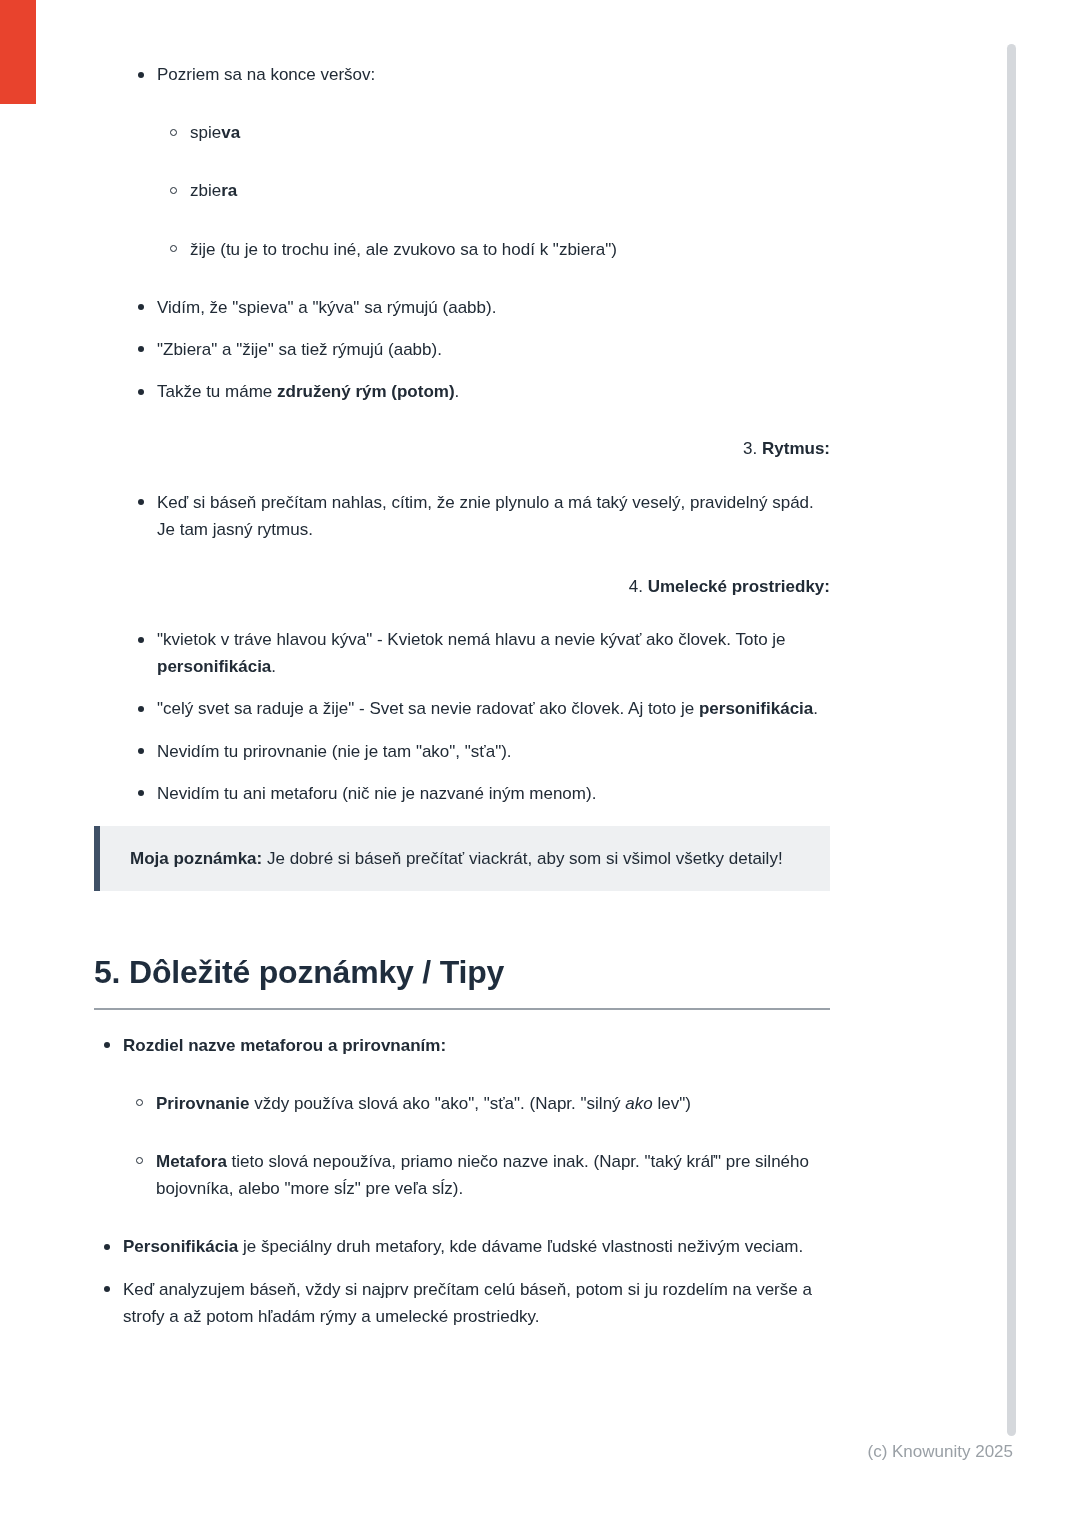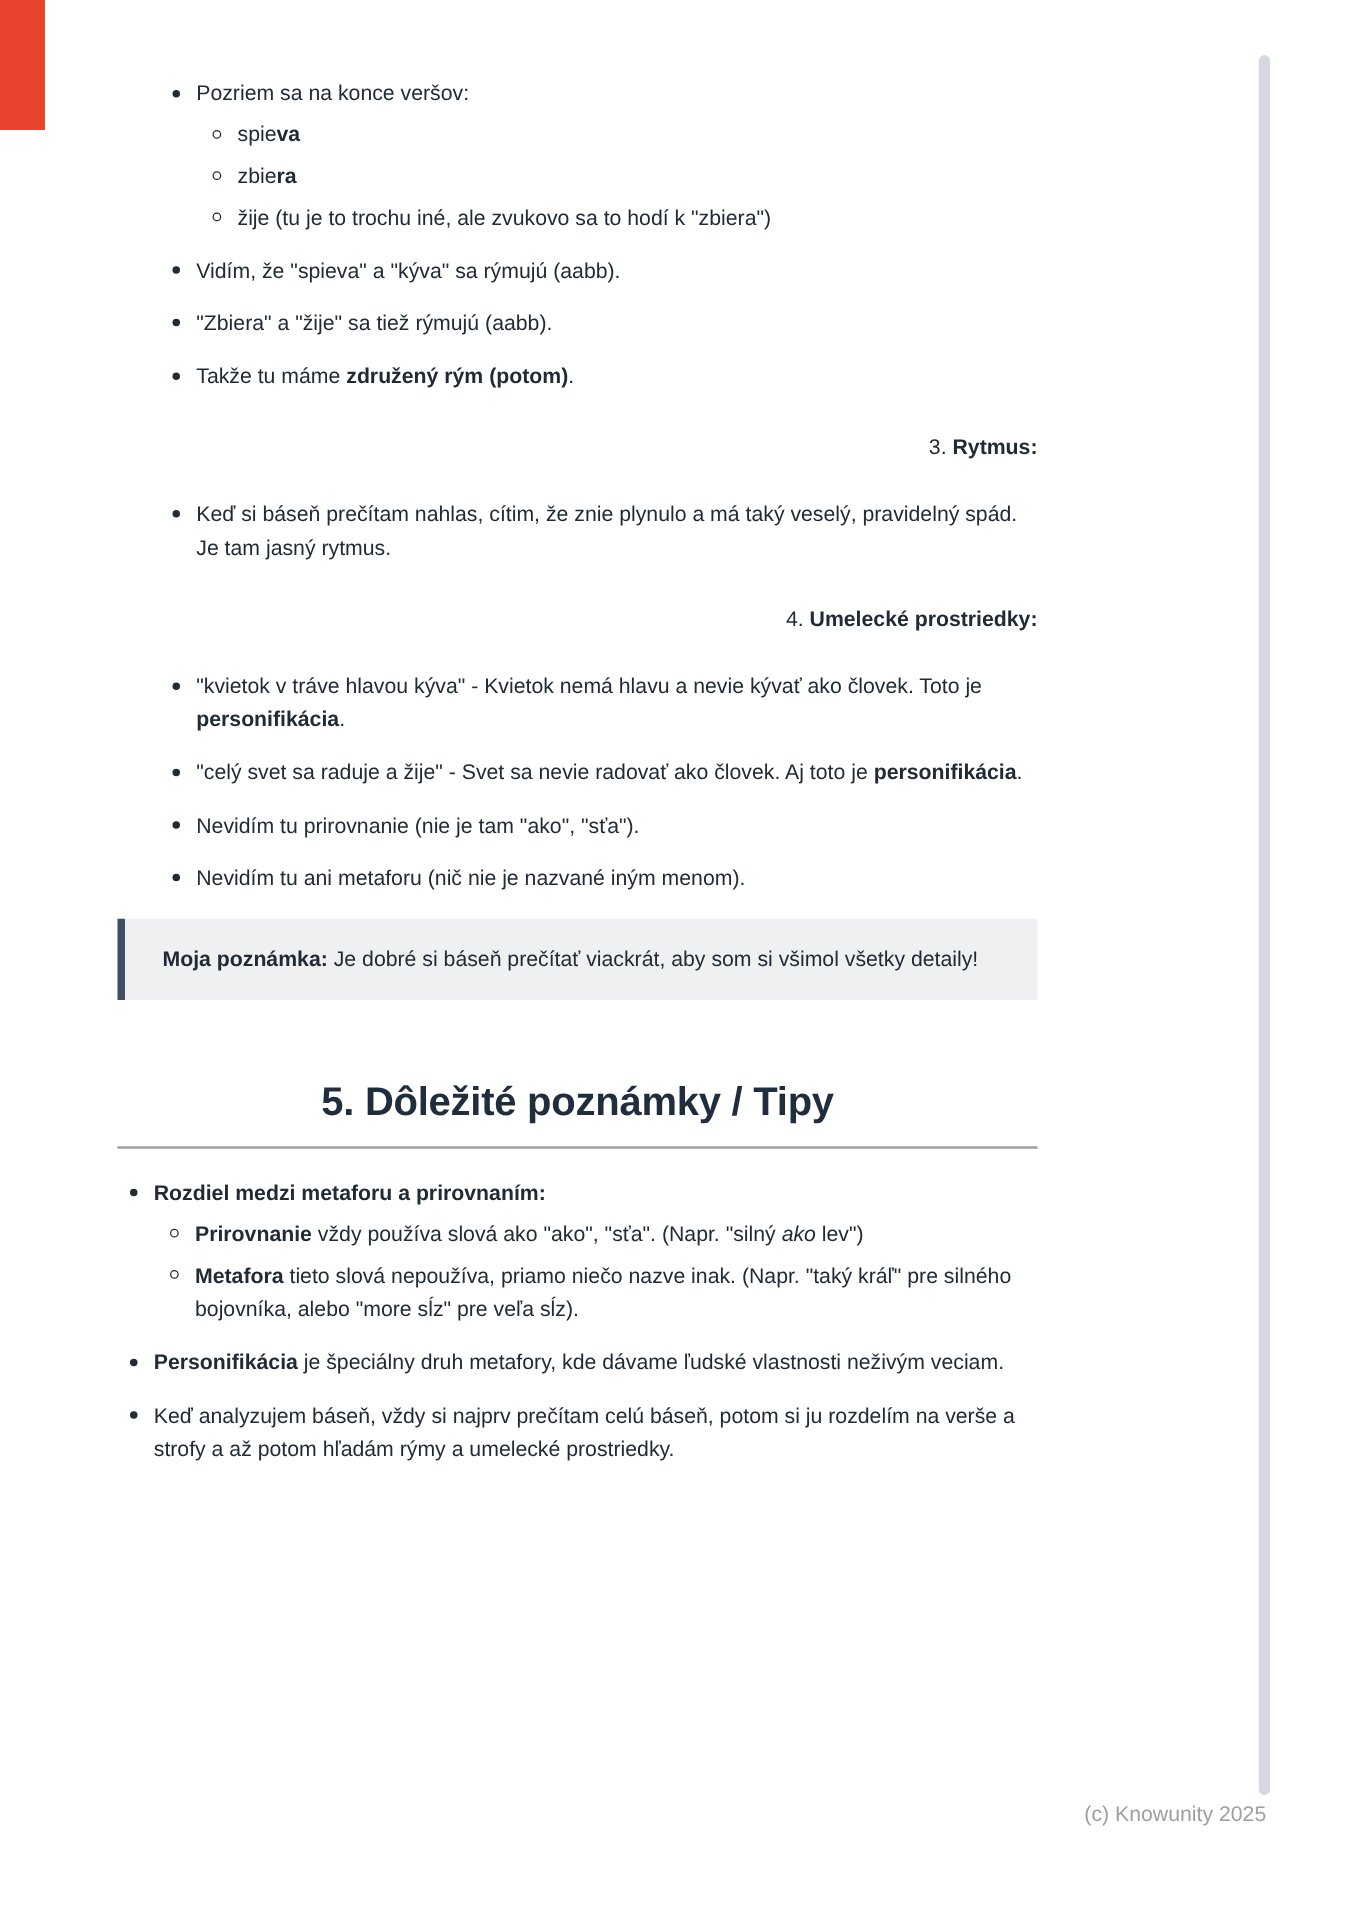--- a/index.html
+++ b/index.html
@@ -31,21 +31,21 @@
   
   .b1 { position: relative; padding-left: 22px; margin: 15px 0; }
   .b1::before {
     content: "";
     position: absolute; left: 3px; top: 10.5px;
     width: 6px; height: 6px; border-radius: 50%;
     background: currentColor;
   }
 
   
-  .b2 { position: relative; padding-left: 22px; margin: 6px 0; }
+  .b2 { position: relative; padding-left: 22px; margin: 31px 0; }
   .b2::before {
     content: "";
     position: absolute; left: 2px; top: 9.5px;
     width: 5px; height: 5px; border-radius: 50%;
     border: 1.5px solid currentColor; background: transparent;
   }
 
   .nest { margin-left: 11px; }
 
   .num-item { margin: 30px 0 26px 9px; text-align: right; }
@@ -62,21 +62,20 @@
   }
   .note .t { text-align: justify; }
 
   .tips-heading {
     margin: 62px 0 0 0;
     font-size: 32px;
     line-height: 1.2;
     font-weight: 700;
     letter-spacing: -0.2px;
     color: var(--heading-color, #1f2d3d);
-    text-align: center;
   }
   .rule {
     margin: 16px 0 22px 0;
     height: 2px;
     background: var(--rule-color, #9aa1a9);
   }
 
   .footer {
     position: absolute;
     top: 1438px;
@@ -157,21 +156,21 @@
 
   <aside class="note">
     <p class="t"><span class="b">Moja poznámka:</span><span> Je dobré si báseň prečítať viackrát, aby som si všimol všetky detaily!</span></p>
   </aside>
 
   <h1 class="tips-heading">5. Dôležité poznámky / Tipy</h1>
   <div class="rule"></div>
 
   <section class="sec indent-b">
     <div class="b1">
-      <p class="t"><span class="b">Rozdiel medzi metaforu a prirovnaním:</span></p>
+      <p class="t"><span class="b">Rozdiel nazve metaforou a prirovnaním:</span></p>
       <div class="nest">
         <div class="b2">
           <p class="t"><span class="b">Prirovnanie</span><span> vždy používa slová ako "ako", "sťa". (Napr. "silný </span><span class="i">ako</span><span> lev")</span></p>
         </div>
         <div class="b2">
           <p class="t"><span class="b">Metafora</span><span> tieto slová nepoužíva, priamo niečo nazve inak. (Napr. "taký kráľ" pre silného bojovníka, alebo "more sĺz" pre veľa sĺz).</span></p>
         </div>
       </div>
     </div>
     <div class="b1">

